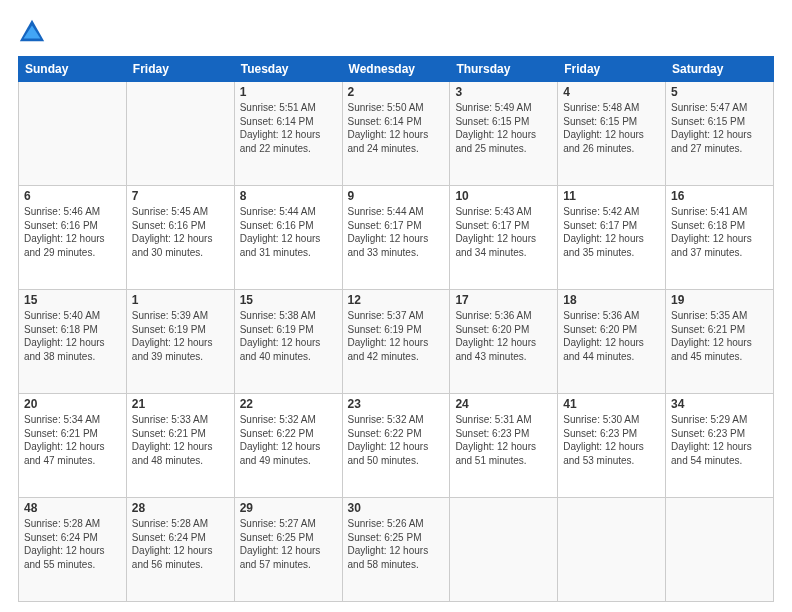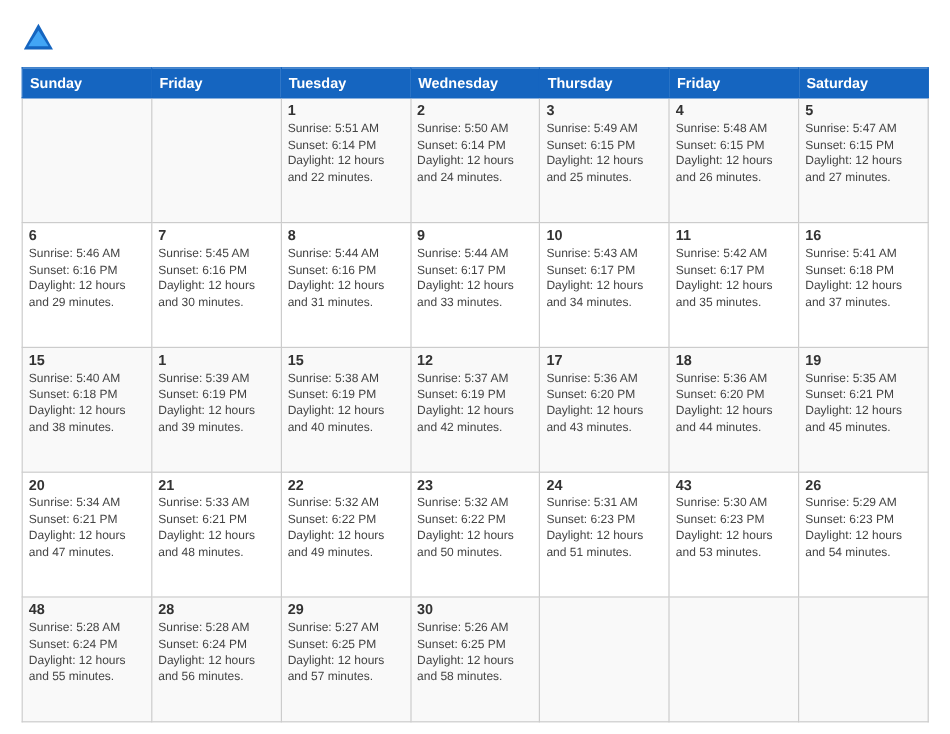--- a/index.html
+++ b/index.html
@@ -242,25 +242,25 @@
           </td>
           <td>
             <span class="day-number">23</span>
             <div class="day-info">Sunrise: 5:32 AM<br>Sunset: 6:22 PM<br>Daylight: 12 hours and 50 minutes.</div>
           </td>
           <td>
             <span class="day-number">24</span>
             <div class="day-info">Sunrise: 5:31 AM<br>Sunset: 6:23 PM<br>Daylight: 12 hours and 51 minutes.</div>
           </td>
           <td>
-            <span class="day-number">43</span>
+            <span class="day-number">41</span>
             <div class="day-info">Sunrise: 5:30 AM<br>Sunset: 6:23 PM<br>Daylight: 12 hours and 53 minutes.</div>
           </td>
           <td>
-            <span class="day-number">26</span>
+            <span class="day-number">34</span>
             <div class="day-info">Sunrise: 5:29 AM<br>Sunset: 6:23 PM<br>Daylight: 12 hours and 54 minutes.</div>
           </td>
         </tr>
         <tr>
           <td>
             <span class="day-number">48</span>
             <div class="day-info">Sunrise: 5:28 AM<br>Sunset: 6:24 PM<br>Daylight: 12 hours and 55 minutes.</div>
           </td>
           <td>
             <span class="day-number">28</span>

